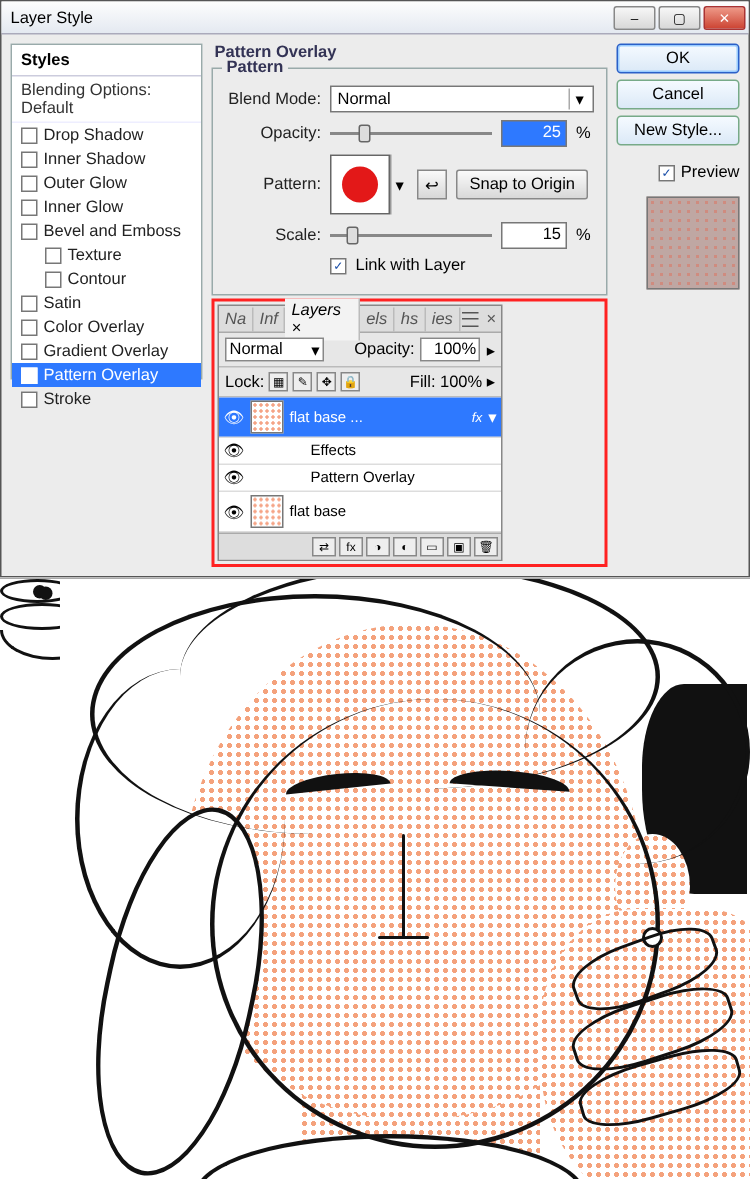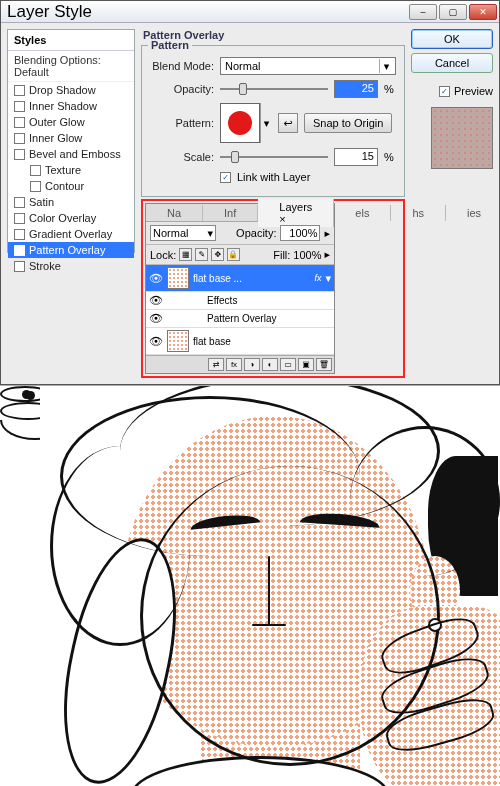--- a/index.html
+++ b/index.html
@@ -1,19 +1,19 @@
 <!DOCTYPE html>
 <html><head>
 <meta charset="utf-8">
 <style>
   * { box-sizing: border-box; margin: 0; padding: 0; font-family: "Segoe UI", Tahoma, sans-serif; font-size: 11px; }
   body { width: 500px; background: #fff; }
   .win { width: 500px; background: #ececec; border: 1px solid #555; }
   .titlebar { height: 22px; background: linear-gradient(#fdfdfd,#e4e9f1); border-bottom: 1px solid #aab; display:flex; align-items:center; justify-content:space-between; padding:0 2px 0 6px;}
-  .titlebar .t { font-size:17px; }
+  .titlebar .t { font-size:11px; }
   .winbtns { display:flex; gap:2px; }
   .winbtn { width:28px; height:16px; border:1px solid #888; border-radius:2px; background:linear-gradient(#f7f7f7,#d8d8d8); display:flex; align-items:center; justify-content:center; font-size:9px;}
   .winbtn.close{ background:linear-gradient(#e98,#c43); color:#fff; border-color:#a33;}
   .body { display:flex; padding:6px; gap:6px; }
   .leftcol { width:128px; }
   .leftbox { border:1px solid #9aa; background:#fff; height:224px; }
   .lh { font-weight:bold; padding:4px 6px; border-bottom:1px solid #ccd; }
   .bopt { padding:3px 6px; border-bottom:1px solid #eef; color:#333;}
   .slist { }
   .srow { display:flex; align-items:center; gap:4px; padding:2px 4px 2px 6px; color:#222; }
@@ -41,21 +41,21 @@
   .btn { height:20px; border:1px solid #888; background:linear-gradient(#fafafa,#d8d8d8); padding:0 8px; display:flex; align-items:center; border-radius:2px;}
   .rightcol { width:82px; display:flex; flex-direction:column; gap:4px; align-items:stretch;}
   .rbtn { height:20px; border:1px solid #7a8; background:linear-gradient(#f5faff,#dbe9f7); border-radius:3px; display:flex; align-items:center; justify-content:center;}
   .rbtn.ok{ border:1px solid #2a60c8; box-shadow: inset 0 0 0 1px #9cf;}
   .prevrow{ display:flex; align-items:center; gap:4px; margin-top:8px; justify-content:flex-end;}
   .prevsw{ width:62px; height:62px; border:1px solid #777; background:#bfa7a3; margin-top:6px; align-self:flex-end; background-image: radial-gradient(circle, #cf8b7f 1px, transparent 1.2px); background-size:6px 6px;}
   
   .redbox{ border:2px solid #f22; padding:2px; }
   .panel { border:1px solid #888; background:#e7e7e7; width:190px;}
   .ptabs{ display:flex; align-items:center; height:18px; border-bottom:1px solid #aaa; background:#ddd; font-size:9px;}
-  .ptab{ padding:2px 21px; border-right:1px solid #bbb; color:#555;}
+  .ptab{ padding:2px 4px; border-right:1px solid #bbb; color:#555;font-style:italic;}
   .ptab.act{ background:#f3f3f3; color:#000;}
   .ptop{ display:flex; align-items:center; gap:4px; padding:3px 4px; border-bottom:1px solid #bbb;}
   .ptop .sm {height:16px; border:1px solid #888; background:#fff; padding:0 2px; display:flex; align-items:center; justify-content:space-between; }
   .ptop .sm.w1{ width:66px;} .ptop .sm.w2{ width:40px; text-align:right; justify-content:flex-end;}
   .plock{ display:flex; align-items:flex-end; gap:3px; padding:3px 4px; border-bottom:1px solid #bbb; font-size:9px;}
   .sq{ width:13px; height:13px; border:1px solid #888; background:#eee; display:inline-flex; align-items:center; justify-content:center; font-size:8px;}
   .layers{ background:#fff; }
   .lrow{ display:flex; align-items:center; gap:4px; padding:2px 3px; border-bottom:1px solid #ddd;}
   .lrow.sel{ background:#2e79ff; color:#fff;}
   .eye{ width:14px; text-align:center;}
@@ -282,20 +282,21 @@
             <span class="sq">▣</span>
             <span class="sq">🗑</span>
           </div>
         </div>
       </div>
     </div>
 
     <div class="rightcol">
       <div class="rbtn ok">OK</div>
       <div class="rbtn">Cancel</div>
+      <div class="rbtn">New Style...</div>
       <div class="prevrow">
         <span class="cb" style="width:11px;height:11px;border:1px solid #777;background:#fff;display:inline-flex;align-items:center;justify-content:center;font-size:8px;color:#1a4ea8;">✓</span>
         <span>Preview</span>
       </div>
       <div class="prevsw"></div>
     </div>
   </div>
 </div>
 
 <div class="art">

